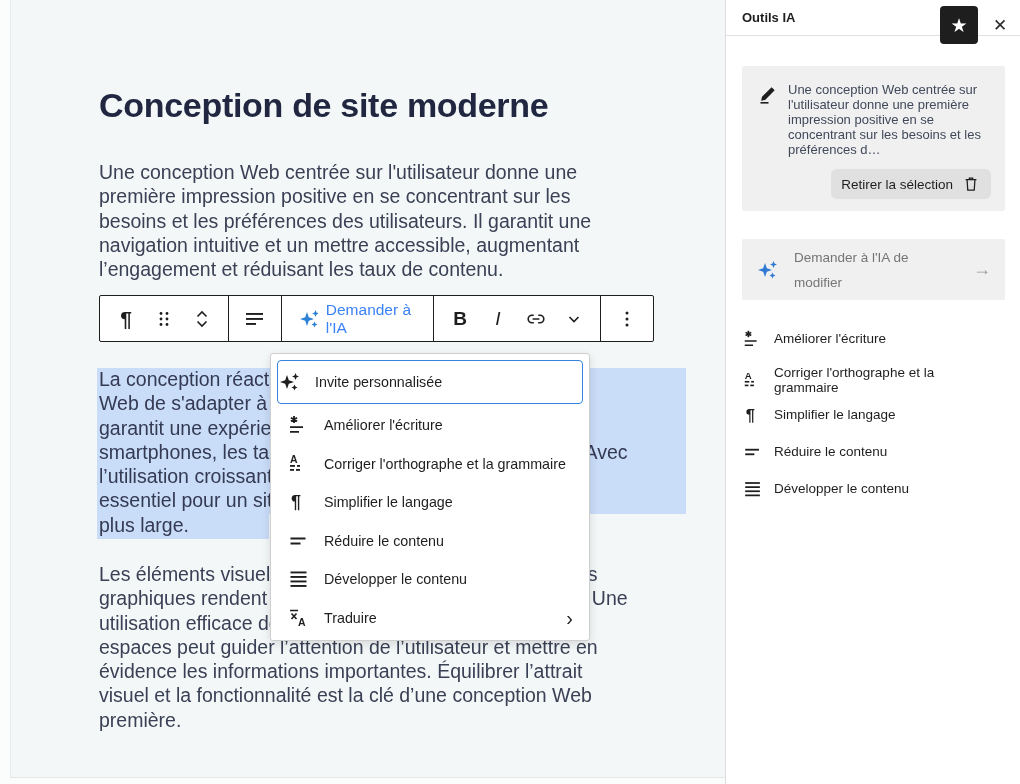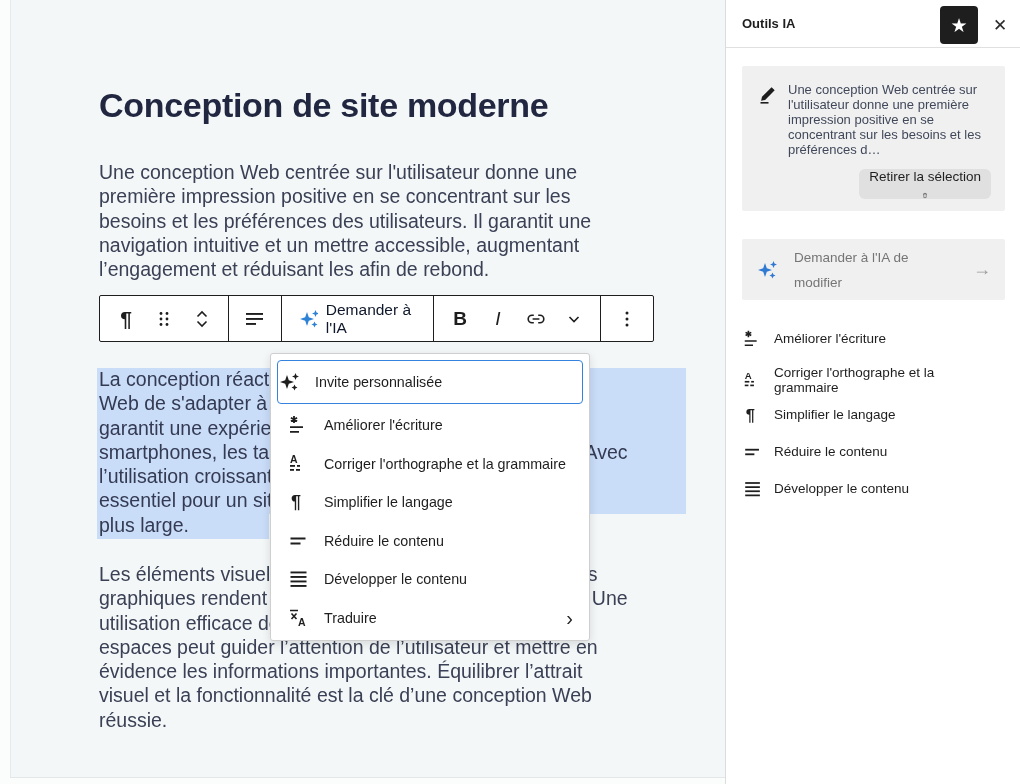--- a/index.html
+++ b/index.html
@@ -27,55 +27,55 @@
   
   .toolbar { position:absolute; left:88px; top:295px; height:47px; width:555px;
              background:#ffffff; border:1.5px solid #1e1e1e; border-radius:2px;
              display:flex; align-items:stretch; z-index:20; }
   .tb-group { display:flex; align-items:center; justify-content:center; gap:6px; padding:0 10px; }
   .tb-group + .tb-group { border-left:1px solid #1e1e1e; }
   .tb-btn { display:flex; align-items:center; justify-content:center; width:32px; height:36px;
             color:#1e1e1e; background:transparent; border:none; cursor:pointer; }
   .tb-btn svg { display:block; }
   .pilcrow { font-size:21px; font-weight:bold; color:#1e1e1e; }
-  .ai-btn { display:flex; align-items:center; gap:8px; color:#0f172a; font-size:15.5px; padding:0 6px; cursor:pointer; }
+  .ai-btn { display:flex; align-items:center; gap:8px; color:#3b82f6; font-size:15.5px; padding:0 6px; cursor:pointer; }
   .bold-glyph { font-size:19px; font-weight:bold; }
   .italic-glyph { font-size:19px; font-style:italic; font-weight:500; }
 
   
   .ai-menu { position:absolute; left:259px; top:353px; width:320px; height:288px;
              background:#ffffff; border:1px solid #cfcfcf; border-radius:3px;
              box-shadow:0 3px 10px rgba(0,0,0,0.12); z-index:30; padding:5px 0 4px; }
   .menu-item { display:flex; align-items:center; gap:13px; height:38.5px; padding:0 16px;
                font-size:14.3px; color:#1e1e1e; cursor:pointer; }
   .menu-item.focused { height:44px; margin:1px 6px 2px; border:1.5px solid #3583dd; border-radius:4px; padding:0 0; }
   .menu-item .mi-icon { width:24px; height:24px; flex:0 0 24px; color:#1e1e1e; }
   .menu-item .spacer { flex:1; }
   .submenu-chevron { font-size:20px; color:#1e1e1e; line-height:1; }
 
   
   .panel { position:absolute; left:725px; top:0; width:295px; height:784px;
            background:#ffffff; border-left:1px solid #dcdcde; }
-  .panel-header { position:relative; height:48px; border-bottom:1px solid #e0e0e0;
+  .panel-header { position:relative; height:36px; border-bottom:1px solid #e0e0e0;
                   display:flex; align-items:center; padding:8px 16px; }
   .panel-title { font-size:13px; font-weight:bold; color:#1e1e1e; }
   .star-btn { position:absolute; right:42px; top:6px; width:38px; height:38px; background:#1e1e1e;
               border-radius:4px; display:flex; align-items:center; justify-content:center; cursor:pointer; }
   .star-glyph { color:#ffffff; font-size:19px; line-height:1; }
   .close-btn { position:absolute; right:8px; top:13px; width:24px; height:24px; display:flex;
                align-items:center; justify-content:center; color:#2c2c2c; font-size:17px; cursor:pointer; }
 
   .sel-card { position:absolute; left:16px; top:66px; width:263px; height:145px;
               background:#f0f0f0; border-radius:2px; }
   .sel-card .pencil { position:absolute; left:15px; top:16px; color:#1e1e1e; }
   .sel-card .excerpt { position:absolute; left:46px; top:16px; width:212px;
                        font-size:13px; line-height:15px; color:#40485a; }
   .remove-btn { position:absolute; right:14px; bottom:12px; height:30px; background:#e0e0e0;
                 border:none; border-radius:6px; display:flex; align-items:center; gap:8px;
-                padding:0 10px; font-size:13.5px; color:#1e1e1e; cursor:pointer; font-family:inherit;flex-direction:column; }
+                padding:0 10px; font-size:13.5px; color:#1e1e1e; cursor:pointer; font-family:inherit; }
 
   .ask-card { position:absolute; left:16px; top:239px; width:263px; height:61px;
               background:#f0f0f0; border-radius:2px; display:flex; align-items:center;
               padding:0 14px; gap:14px; cursor:pointer; }
   .ask-card .ask-label { width:150px; font-size:13.5px; line-height:25px; color:#757575; }
   .ask-card .arrow { margin-left:auto; color:#9a9a9a; font-size:18px; }
   .ai-spark-blue { color:#3079d2; }
 
   .panel-action { position:absolute; left:16px; display:flex; align-items:center; gap:10px;
                   font-size:13.5px; color:#1e1e1e; cursor:pointer; }
@@ -161,21 +161,21 @@
 
   <div class="canvas">
 
     <h1 class="doc-title">Conception de site moderne</h1>
 
     <div class="para" style="top:160px;">
       <div class="line">Une conception Web centrée sur l'utilisateur donne une</div>
       <div class="line">première impression positive en se concentrant sur les</div>
       <div class="line">besoins et les préférences des utilisateurs. Il garantit une</div>
       <div class="line">navigation intuitive et un mettre accessible, augmentant</div>
-      <div class="line">l’engagement et réduisant les afin de rebond.</div>
+      <div class="line">l’engagement et réduisant les taux de contenu.</div>
     </div>
 
     <div class="sel-wrap">
       <div class="hl hl-main"></div>
       <div class="hl hl-last"></div>
       <div class="para-inner">
         <div class="line">La conception réactive (responsive) permet à un site</div>
         <div class="line">Web de s'adapter à différentes tailles d'écran. Cela</div>
         <div class="line">garantit une expérience utilisateur optimale sur</div>
         <div class="line">smartphones, les tablettes et les ordinateurs de bureau. Avec</div>
@@ -185,21 +185,21 @@
       </div>
     </div>
 
     <div class="para" style="top:562px;">
       <div class="line">Les éléments visuels comme les images, les vidéos et les</div>
       <div class="line">graphiques rendent un site Web attrayant et mémorable. Une</div>
       <div class="line">utilisation efficace de la typographie, des couleurs et des</div>
       <div class="line">espaces peut guider l’attention de l’utilisateur et mettre en</div>
       <div class="line">évidence les informations importantes. Équilibrer l’attrait</div>
       <div class="line">visuel et la fonctionnalité est la clé d’une conception Web</div>
-      <div class="line">réussie.</div>
+      <div class="line">première.</div>
     </div>
 
     <div class="toolbar">
       <div class="tb-group">
         <div class="tb-btn">
           <span class="pilcrow">¶</span>
         </div>
         <div class="tb-btn">
           <svg width="24" height="24">
               <use href="#ico-drag"></use>

